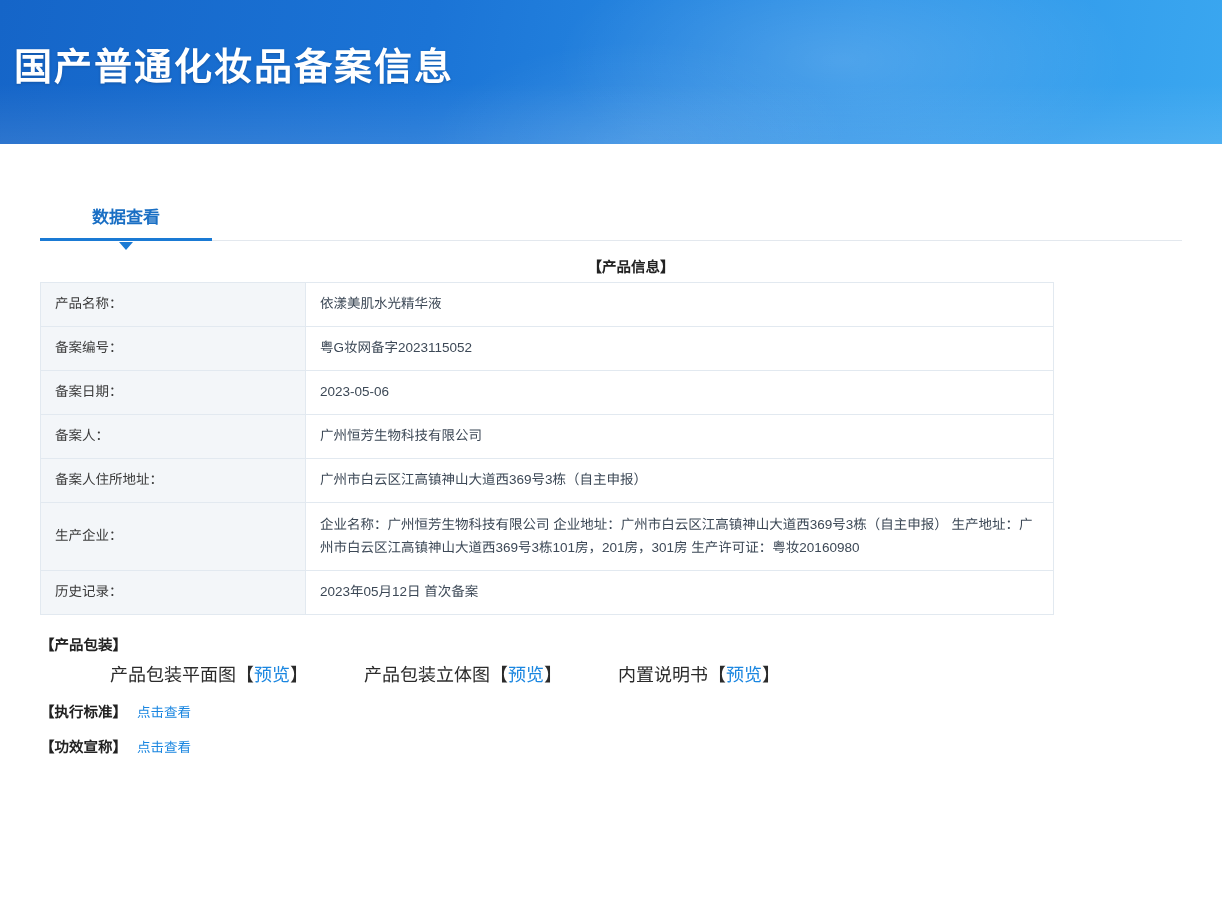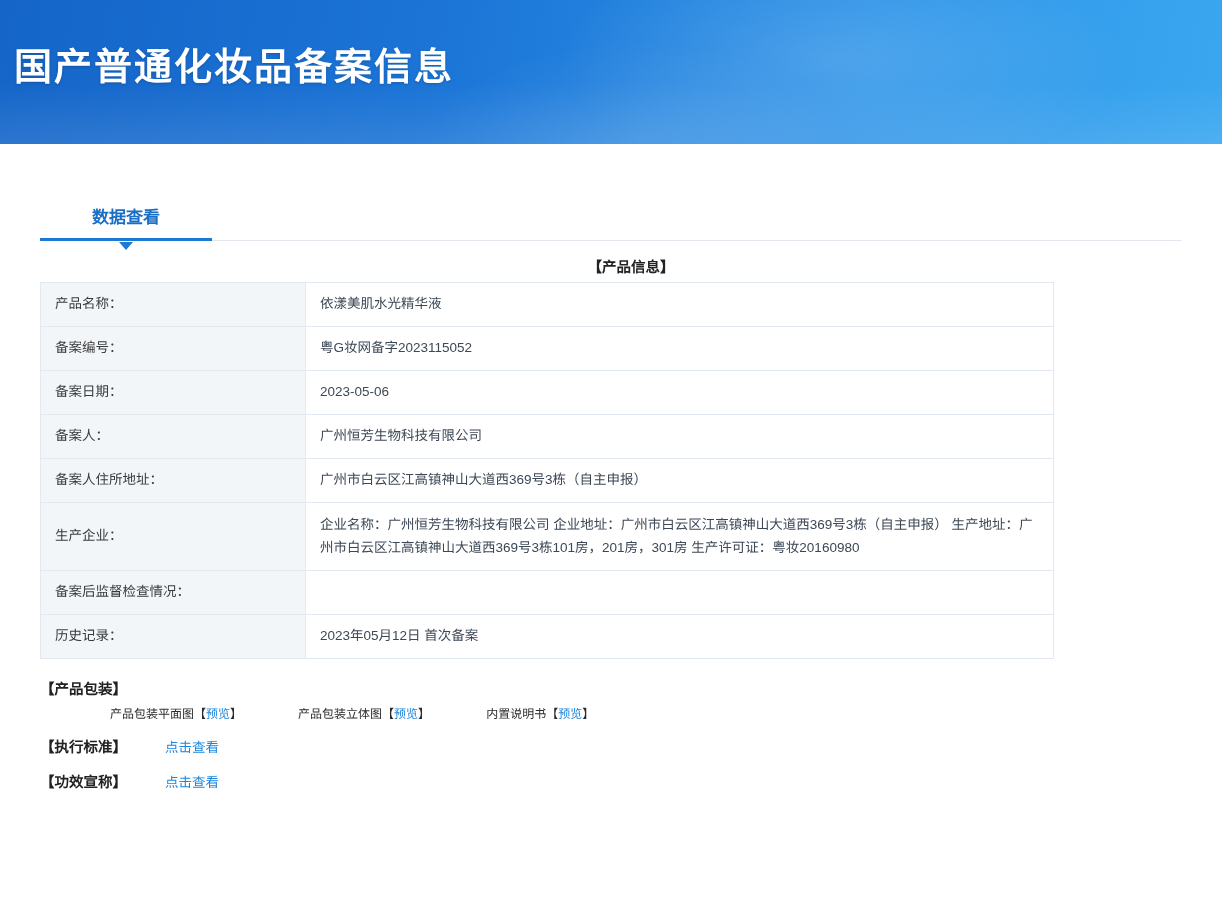--- a/index.html
+++ b/index.html
@@ -151,40 +151,39 @@
 
   
   .pkg-label {
     margin: 18px 0 4px 40px;
     font-size: 14.5px;
     font-weight: 700;
     color: #222;
   }
   .pkg-row {
     margin: 6px 0 0 110px;
-    font-size: 12px;
+    font-size: 18px;
     color: #2b2b2b;
     display: flex;
     align-items: center;
   }
   .pkg-item {
     margin-right: 56px;
     white-space: nowrap;
   }
   .link {
     color: #1a86e0;
     cursor: pointer;
   }
 
   .std-row {
     margin: 14px 0 0 40px;
     font-size: 14.5px;
     display: flex;
     align-items: center;
-    gap: 28px;
   }
   .std-row .lbl {
     font-weight: 700;
     color: #222;
     margin-right: 10px;
   }
   .std-row .link { font-size: 13.5px; }
 
   
   .footer {
@@ -242,24 +241,20 @@
           <td class="key">备案人：</td>
           <td class="val">广州恒芳生物科技有限公司</td>
         </tr>
         <tr>
           <td class="key">备案人住所地址：</td>
           <td class="val">广州市白云区江高镇神山大道西369号3栋（自主申报）</td>
         </tr>
         <tr>
           <td class="key">生产企业：</td>
           <td class="val multi">企业名称：广州恒芳生物科技有限公司 企业地址：广州市白云区江高镇神山大道西369号3栋（自主申报） 生产地址：广州市白云区江高镇神山大道西369号3栋101房，201房，301房 生产许可证：粤妆20160980</td>
-        </tr>
-        <tr>
-          <td class="key">备案后监督检查情况：</td>
-          <td class="val empty"></td>
         </tr>
         <tr>
           <td class="key">历史记录：</td>
           <td class="val">2023年05月12日 首次备案</td>
         </tr>
       </tbody>
     </table>
 
     <div class="pkg-label">【产品包装】</div>
     <div class="pkg-row">

